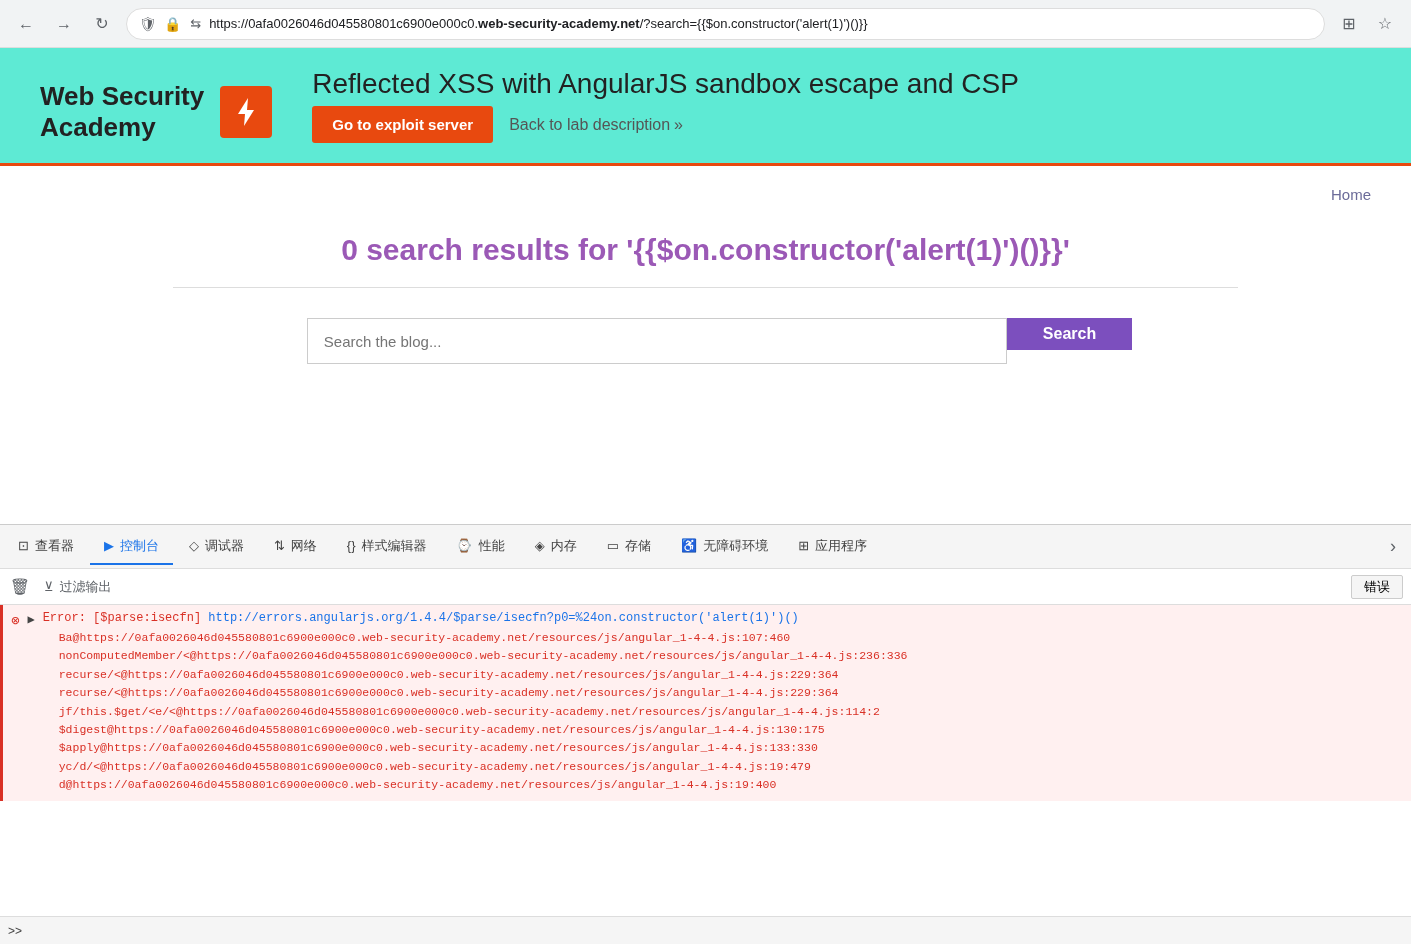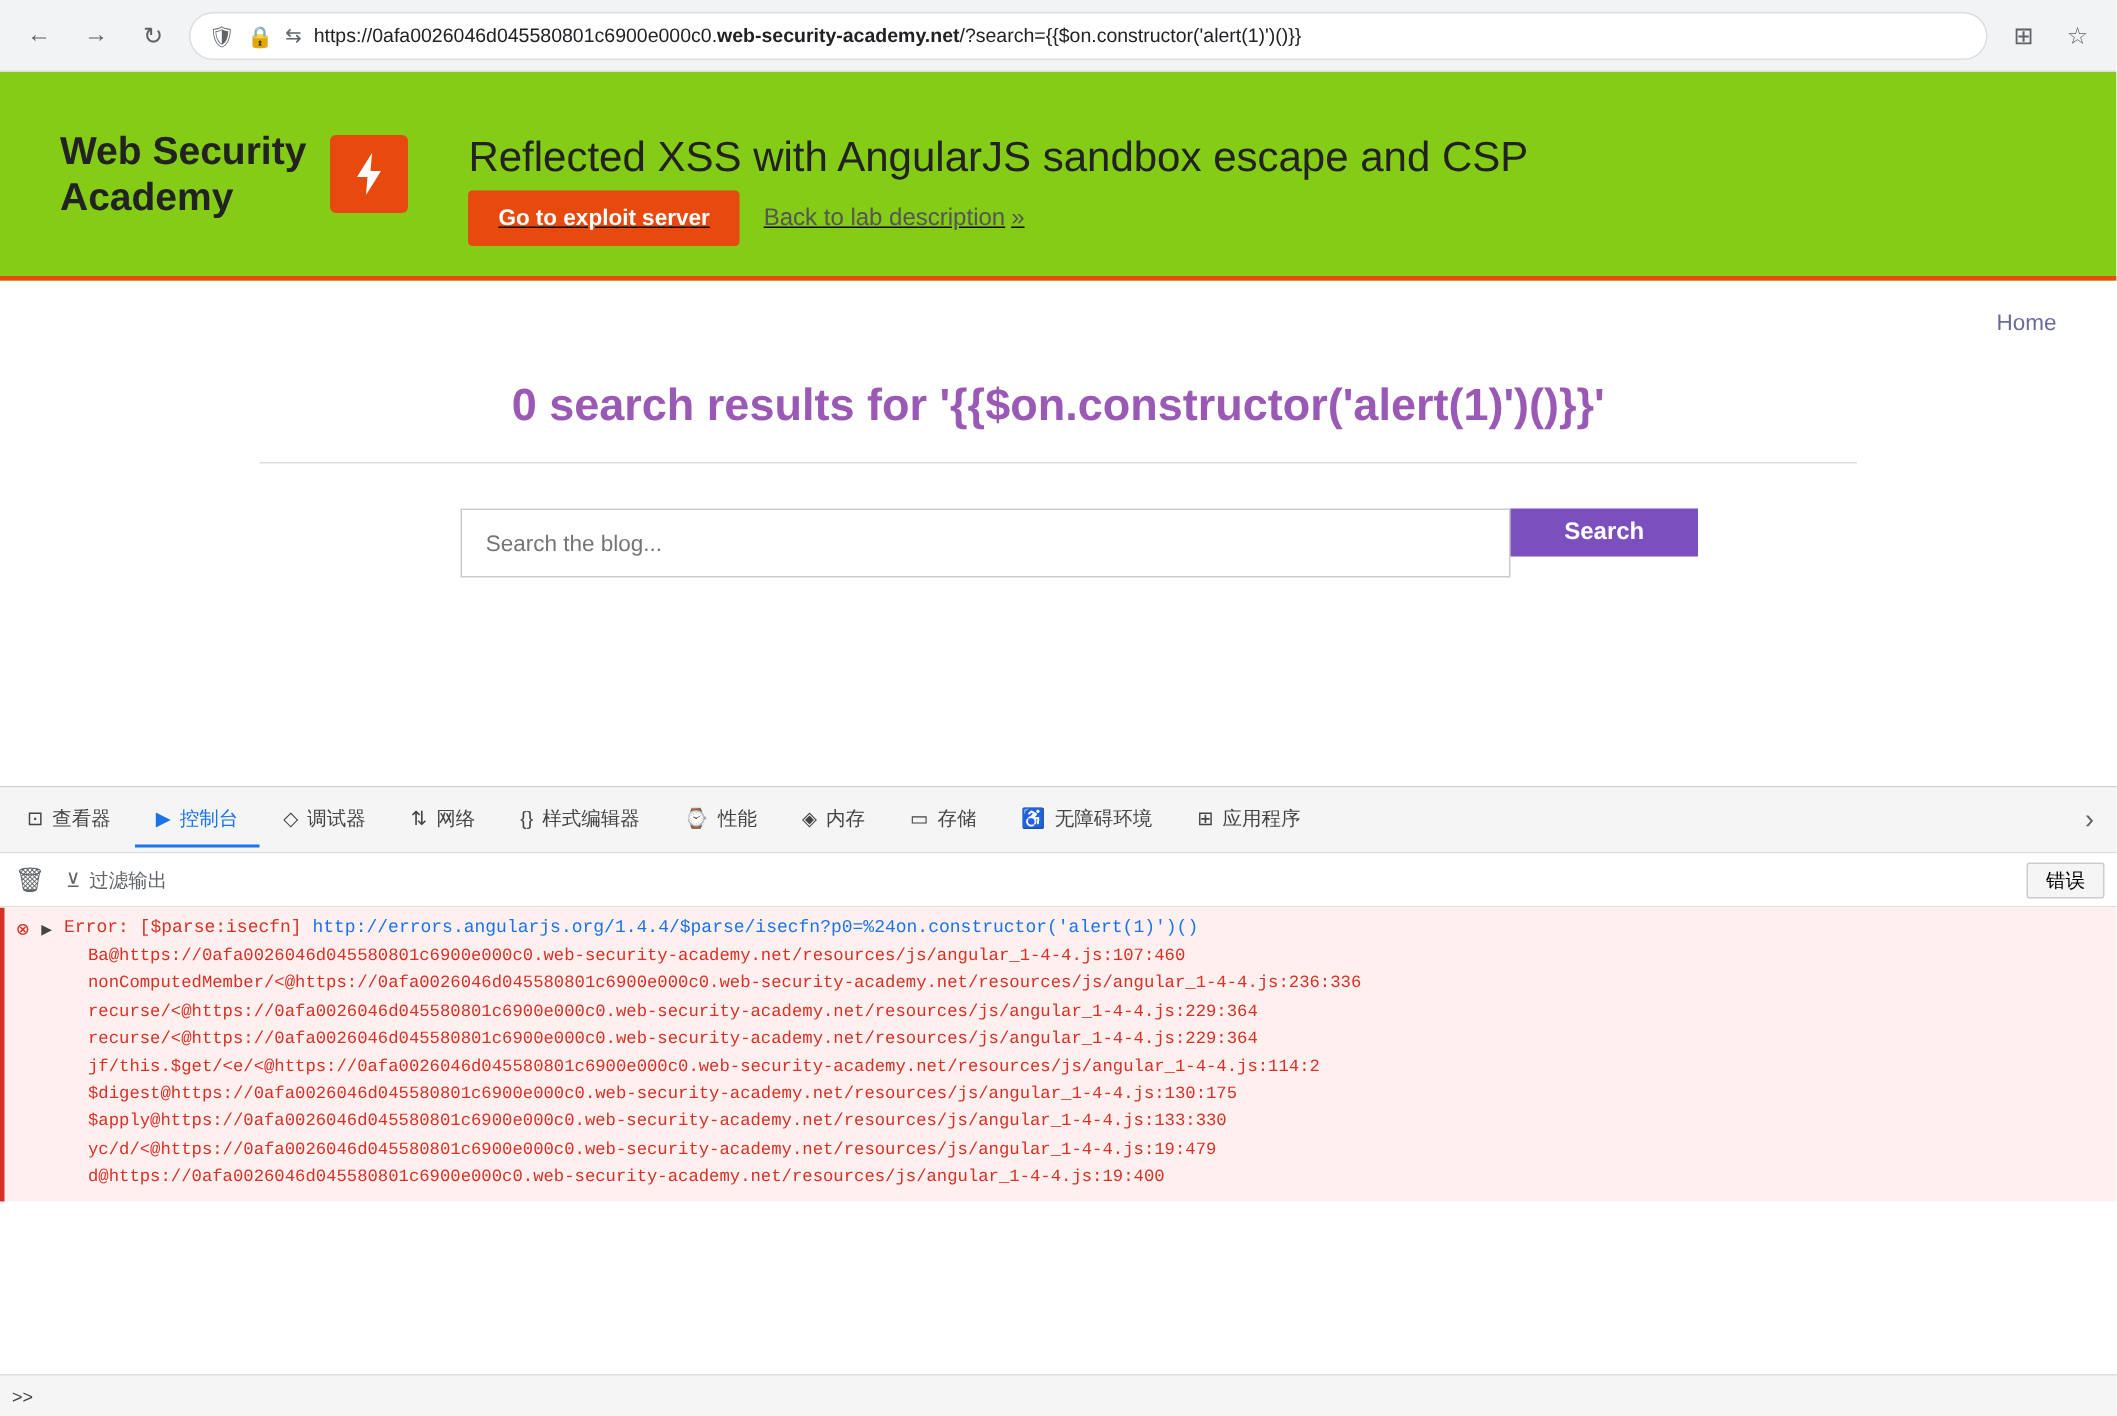--- a/index.html
+++ b/index.html
@@ -54,24 +54,24 @@
       border: none; background: transparent;
       cursor: pointer;
       color: #5f6368;
       font-size: 16px;
       display: flex; align-items: center; justify-content: center;
     }
 
     
     .site-header {
       display: flex;
-      align-items: center;
+      align-items: flex-end;
       padding: 20px 40px;
       border-bottom: 3px solid #e8490f;
-      background: #84cc16;
+      background: #5eead4;
     }
     .logo-area {
       display: flex;
       align-items: center;
       gap: 16px;
       margin-right: 40px;
     }
     .logo-text {
       font-size: 26px;
       font-weight: bold;
@@ -82,32 +82,30 @@
       width: 52px; height: 52px;
       background: #e8490f;
       display: flex; align-items: center; justify-content: center;
       border-radius: 4px;
     }
     .logo-icon svg { width: 32px; height: 32px; }
     .header-actions {
       display: flex;
       flex-direction: column;
       gap: 6px;
-      margin-top: 21px;
     }
     .page-title {
       font-size: 28px;
       color: #222;
       font-weight: normal;
     }
     .header-buttons {
       display: flex;
       align-items: center;
       gap: 16px;
-      text-decoration: underline;
     }
     .exploit-btn {
       background: #e8490f;
       color: #fff;
       border: none;
       padding: 10px 20px;
       font-size: 15px;
       font-weight: bold;
       border-radius: 3px;
       cursor: pointer;

